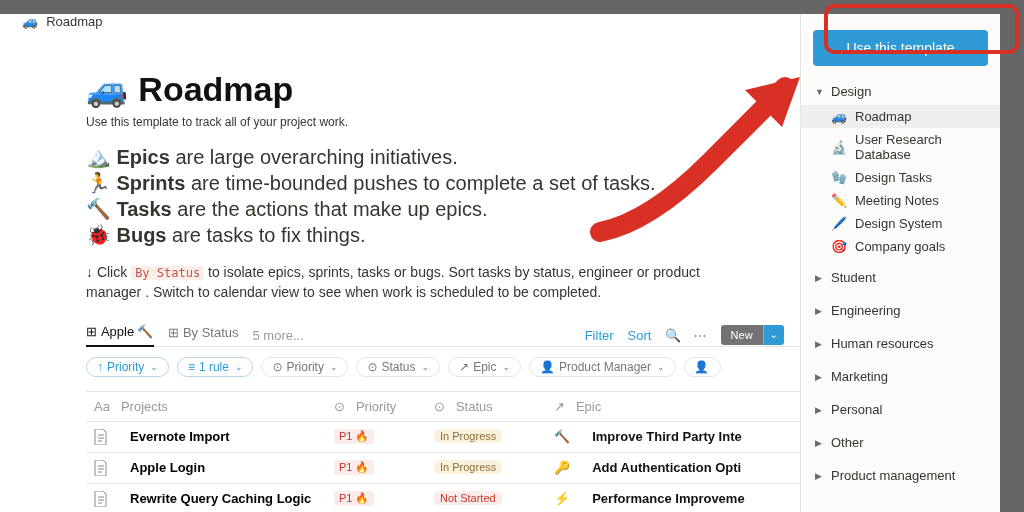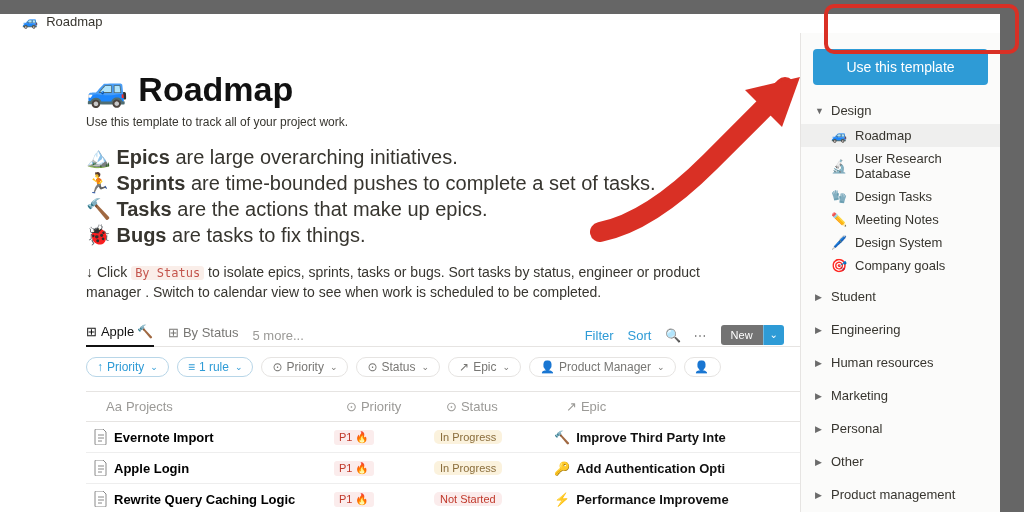--- a/index.html
+++ b/index.html
@@ -1,19 +1,19 @@
 <!DOCTYPE html>
 <html><head>
 <meta charset="utf-8">
 <style>
 * { margin: 0; padding: 0; box-sizing: border-box; font-family: -apple-system, BlinkMacSystemFont, "Segoe UI", Helvetica, Arial, sans-serif; }
 body { width: 1024px; height: 512px; overflow: hidden; background: #666; }
 .shell { display: flex; width: 1000px; height: 498px; background: #fff; margin-top: 14px; margin-left: 0; }
 .main { flex: 1; padding: 0; overflow: hidden; background: #fff; position: relative; }
-.sidebar { width: 200px; border-left: 1px solid #e6e4e2; background: #fbfbfa; display: flex; flex-direction: column; padding-top: 8px; margin-top: 19px; }
+.sidebar { width: 200px; border-left: 1px solid #e6e4e2; background: #fbfbfa; display: flex; flex-direction: column; padding-top: 8px; }
 .top-crumb { display: flex; align-items: center; gap: 8px; padding: 0 0 8px 22px; font-size: 13px; color: #37352f; }
 .page { padding: 0 0 0 86px; }
 .title-row { display: flex; align-items: center; gap: 10px; margin-top: 32px; }
 .car-emoji { font-size: 34px; }
 .title { font-size: 34px; font-weight: 700; color: #111; }
 .subtitle { color: #37352f; font-size: 12px; margin-top: 6px; }
 .bullets { margin-top: 16px; font-size: 20px; color: #37352f; }
 .bullets div { margin-bottom: 2px; }
 .bullets b { font-weight: 600; }
 .tip { margin-top: 16px; font-size: 14px; color: #37352f; line-height: 1.4; max-width: 640px; }
@@ -27,23 +27,23 @@
 .tab-icons { display: flex; align-items: center; gap: 12px; color: #6b6b6b; }
 .new-btn { background: #737373; color: #fff; font-size: 11px; border-radius: 3px 0 0 3px; padding: 4px 10px; display: inline-block; }
 .new-dd { background: #2e9bd6; color: #fff; padding: 4px 6px; border-left: 1px solid rgba(255,255,255,0.3); border-radius: 0 3px 3px 0; font-size: 10px; }
 .new-group { display: flex; align-items: stretch; margin-right: 16px; }
 .filters { display: flex; gap: 8px; margin-top: 10px; font-size: 12px; flex-wrap: wrap; }
 .pill { border: 1px solid #e6e4e2; border-radius: 20px; padding: 2px 10px; display: inline-flex; align-items: center; gap: 4px; color: #787774; cursor: pointer; }
 .pill.blue { border-color: #b8d6e8; color: #2e9bd6; }
 .pill .dd { font-size: 9px; margin-left: 2px; }
 .table { margin-top: 14px; border-top: 1px solid #e6e4e2; }
 .thead { display: grid; grid-template-columns: 240px 100px 120px 1fr; font-size: 13px; color: #9b9a97; border-bottom: 1px solid #e6e4e2; }
-.th { padding: 7px 8px; display: flex; align-items: center; gap: 4px; margin-left: 12px; }
+.th { padding: 7px 8px; display: flex; align-items: center; gap: 11px; }
 .trow { display: grid; grid-template-columns: 240px 100px 120px 1fr; border-bottom: 1px solid #eee; font-size: 13px; }
-.td { padding: 7px 8px; display: flex; align-items: center; gap: 6px; white-space: nowrap; }
+.td { padding: 7px 8px; display: flex; align-items: flex-start; gap: 22px; white-space: nowrap; }
 .td.bold { font-weight: 600; color: #111; }
 .ptag { background: #fbecec; color: #c0392b; font-size: 11px; padding: 1px 5px; border-radius: 3px; font-weight: 500; }
 .stag { font-size: 11px; padding: 1px 6px; border-radius: 5px; font-weight: 400; }
 .stag.progress { background: #fbf2dd; color: #8a6d3b; }
 .stag.notstarted { background: #fbecec; color: #c0392b; }
 .doc-icon { width: 14px; height: 16px; flex-shrink: 0; }
 
 .use-btn { background: #2e9bd6; color: #fff; font-size: 14px; font-weight: 500; padding: 10px 12px; border-radius: 4px; text-align: center; margin: 8px 12px 12px 12px; cursor: pointer; }
 .side-section { display: flex; align-items: center; gap: 6px; padding: 6px 14px; font-size: 13px; color: #37352f; cursor: pointer; font-weight: 500; }
 .side-item { display: flex; align-items: center; gap: 8px; padding: 4px 14px 4px 30px; font-size: 13px; color: #37352f; cursor: pointer; }

